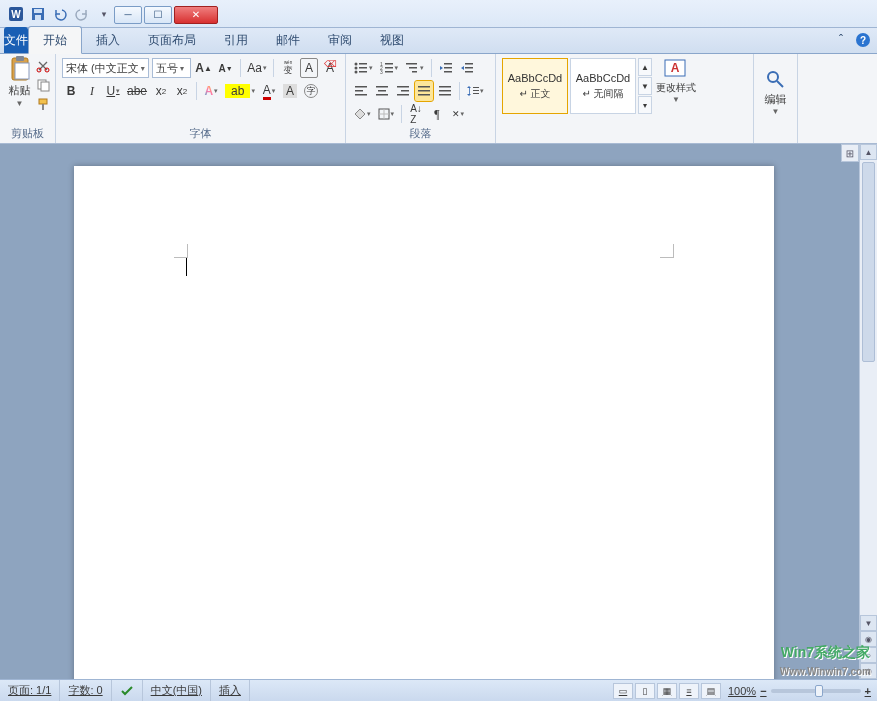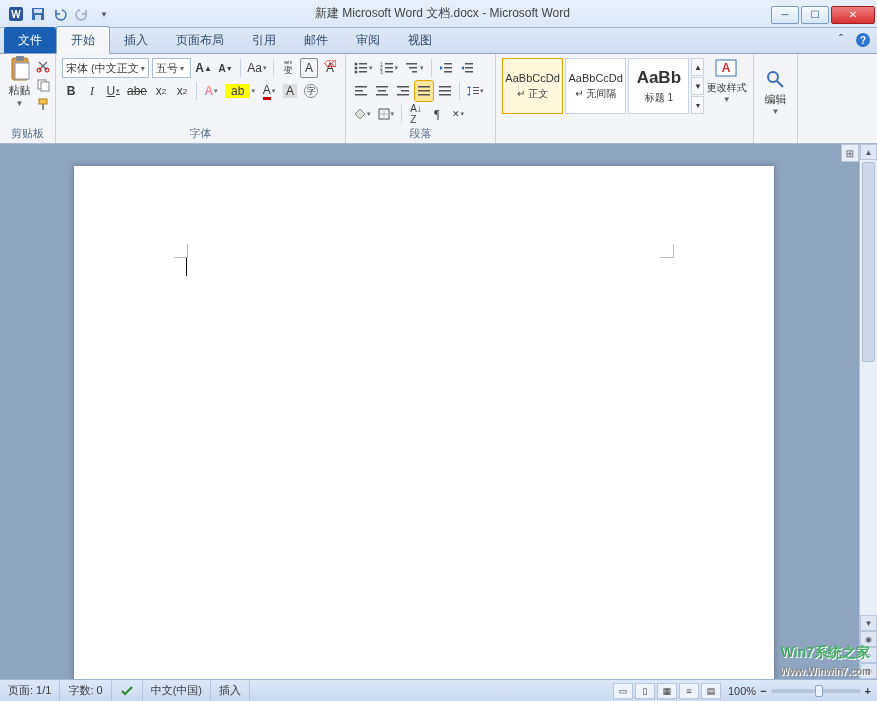--- a/index.html
+++ b/index.html
@@ -9,21 +9,21 @@
 .titlebar { height: 28px; background: linear-gradient(#e8f0fb, #dce8f7); display: flex; align-items: center; border-bottom: 1px solid #9fb5d3; font-size: 12px; }
 .titlebar .qat { display: flex; align-items: center; gap: 2px; padding-left: 6px; }
 .titlebar .qat .qbtn { width: 20px; height: 20px; display: flex; align-items: center; justify-content: center; border-radius: 2px; cursor: default; }
 .titlebar .title { flex: 1; text-align: center; color: #444; }
 .titlebar .wincontrols { display: flex; }
 .wincontrols .wbtn { width: 28px; height: 18px; margin: 2px 2px 0 0; border: 1px solid #7a9cc6; border-radius: 2px; background: linear-gradient(#f5f9fe,#d8e6f7); display: flex; align-items: center; justify-content: center; font-size: 10px; color: #2b4f7a; }
 .wincontrols .wbtn.close { background: linear-gradient(#f07f7f,#d83030); color: #fff; border-color: #a02020; width: 44px; }
 
 
 .tabsrow { height: 26px; background: linear-gradient(#dfe9f7,#d0def0); display: flex; align-items: flex-end; font-size: 12px; border-bottom: 1px solid #8aa6cb; position: relative; }
-.filetab { background: #1a5fb4; color: #fff; padding: 5px 14px 4px; font-size: 12px; border-radius: 3px 3px 0 0; margin-left: 4px; cursor: default; }
+.filetab { background: #1a5fb4; color: #fff; padding: 5px 0 4px; font-size: 12px; border-radius: 3px 3px 0 0; margin-left: 4px; cursor: default; }
 .rtab { padding: 5px 14px 4px; color: #304c70; cursor: default; }
 .rtab.active { background: #f5f6f7; border: 1px solid #8aa6cb; border-bottom: 1px solid #f5f6f7; border-radius: 3px 3px 0 0; position: relative; top: 1px; }
 .tabsrow .right { position: absolute; right: 6px; top: 4px; display: flex; gap: 6px; }
 .tabsrow .right .hbtn { width: 16px; height: 16px; display: flex; align-items: center; justify-content: center; color: #304c70; font-size: 12px; }
 .helpcircle { width: 14px; height: 14px; border-radius: 50%; background: #2b74d0; color: #fff; font-size: 10px; font-weight: bold; display: flex; align-items: center; justify-content: center; }
 
 
 .ribbon { height: 90px; background: #f3f5f8; border-bottom: 1px solid #a8bad3; display: flex; font-size: 11px; color: #3a3a3a; }
 .group { border-right: 1px solid #c8d4e4; display: flex; flex-direction: column; padding: 2px 4px 0; }
 .group .rows { flex: 1; display: flex; }
@@ -73,21 +73,21 @@
 .page .margin-tl { position: absolute; left: 100px; top: 78px; width: 14px; height: 14px; border-left: 1px solid #bcbcbc; border-top: 1px solid #bcbcbc; transform: rotate(180deg); }
 .page .margin-tr { position: absolute; right: 100px; top: 78px; width: 14px; height: 14px; border-right: 1px solid #bcbcbc; border-top: 1px solid #bcbcbc; transform: scaleY(-1); }
 .page .cursor { position: absolute; left: 112px; top: 92px; width: 1px; height: 18px; background: #000; }
 .vscroll { width: 18px; background: #e9eef6; border-left: 1px solid #b7c6db; display: flex; flex-direction: column; }
 .vscroll .arrow { height: 16px; background: #dde6f2; border: 1px solid #b7c6db; font-size: 8px; display: flex; align-items: center; justify-content: center; color: #556; }
 .vscroll .track { flex: 1; position: relative; }
 .vscroll .thumb { position: absolute; left: 2px; right: 2px; top: 2px; height: 200px; background: #cdd9ea; border: 1px solid #aebed6; border-radius: 2px; }
 .sidepanel-toggle { width: 18px; height: 18px; position: absolute; right: 0; top: 0; background: #e9eef6; border: 1px solid #b7c6db; font-size: 10px; display: flex; align-items: center; justify-content: center; color: #556; }
 
 
-.status { position: absolute; left: 0; right: 0; bottom: 0; height: 22px; background: linear-gradient(#dce8f7,#cad9ee); border-top: 1px solid #9fb5d3; display: flex; align-items: center; font-size: 11px; color: #3a3a3a; }
+.status { position: absolute; left: 0; right: 0; bottom: 0; height: 22px; background: linear-gradient(#dce8f7,#cad9ee); border-top: 1px solid #9fb5d3; display: flex; align-items: center; font-size: 11px; color: #3a3a3a; text-decoration: underline; }
 .status .cell { padding: 0 8px; border-right: 1px solid #b7c6db; height: 100%; display: flex; align-items: center; gap: 4px; }
 .status .spacer { flex: 1; }
 .status .viewbtn { width: 20px; height: 16px; border: 1px solid #b7c6db; background: #eef3fa; margin: 0 1px; display: flex; align-items: center; justify-content: center; font-size: 9px; }
 .zoom { display: flex; align-items: center; gap: 4px; padding: 0 6px; }
 .zslider { width: 90px; height: 4px; background: #b7c6db; position: relative; border-radius: 2px; }
 .zslider .zthumb { position: absolute; left: 44px; top: -4px; width: 8px; height: 12px; background: #eef3fa; border: 1px solid #8aa6cb; border-radius: 2px; }
 
 .watermark { position: absolute; right: 6px; bottom: 24px; font-size: 14px; color: #4a6; font-weight: bold; text-shadow: 1px 1px #fff; pointer-events: none; display:flex; align-items:center; gap:4px; flex-direction: column; }
 .watermark .small { font-size: 10px; color: #888; }
 
@@ -118,21 +118,20 @@
         </svg>
     </div>
     <div class="qbtn">
       <svg width="14" height="14">
           <path d="M5 3 A5 5 0 1 0 11 7" stroke="#9aa9bd" fill="none" stroke-width="1.5"></path>
           <path d="M11 3 L11 7 L7 7" stroke="#9aa9bd" fill="none" stroke-width="1.5"></path>
         </svg>
     </div>
     <div class="qbtn" style="font-size:9px;color:#556;">▾</div>
   </div>
-  <div class="title">新建 Microsoft Word 文档.docx - Microsoft Word</div>
   <div class="wincontrols">
     <div class="wbtn">─</div>
     <div class="wbtn">☐</div>
     <div class="wbtn close">✕</div>
   </div>
 </div>
 
 <div class="tabsrow">
   <div class="filetab">文件</div>
   <div class="rtab active">开始</div>
@@ -374,24 +373,20 @@
   <div class="group stylesg">
     <div class="rows">
       <div class="stylebox sel">
         <div class="preview">AaBbCcDd</div>
         <div>↵ 正文</div>
       </div>
       <div class="stylebox">
         <div class="preview">AaBbCcDd</div>
         <div>↵ 无间隔</div>
       </div>
-      <div class="stylebox">
-        <div class="preview big">AaBb</div>
-        <div>标题 1</div>
-      </div>
       <div class="gallerynav">
         <div class="nv">▲</div>
         <div class="nv">▼</div>
         <div class="nv">▾</div>
       </div>
       <div class="changestyles">
         <svg width="26" height="22">
             <rect x="2" y="2" width="20" height="16" fill="#fff" stroke="#3a6db5"></rect>
             <text x="12" y="14" font-size="12" fill="#c33" text-anchor="middle" font-weight="bold">A</text>
           </svg>

